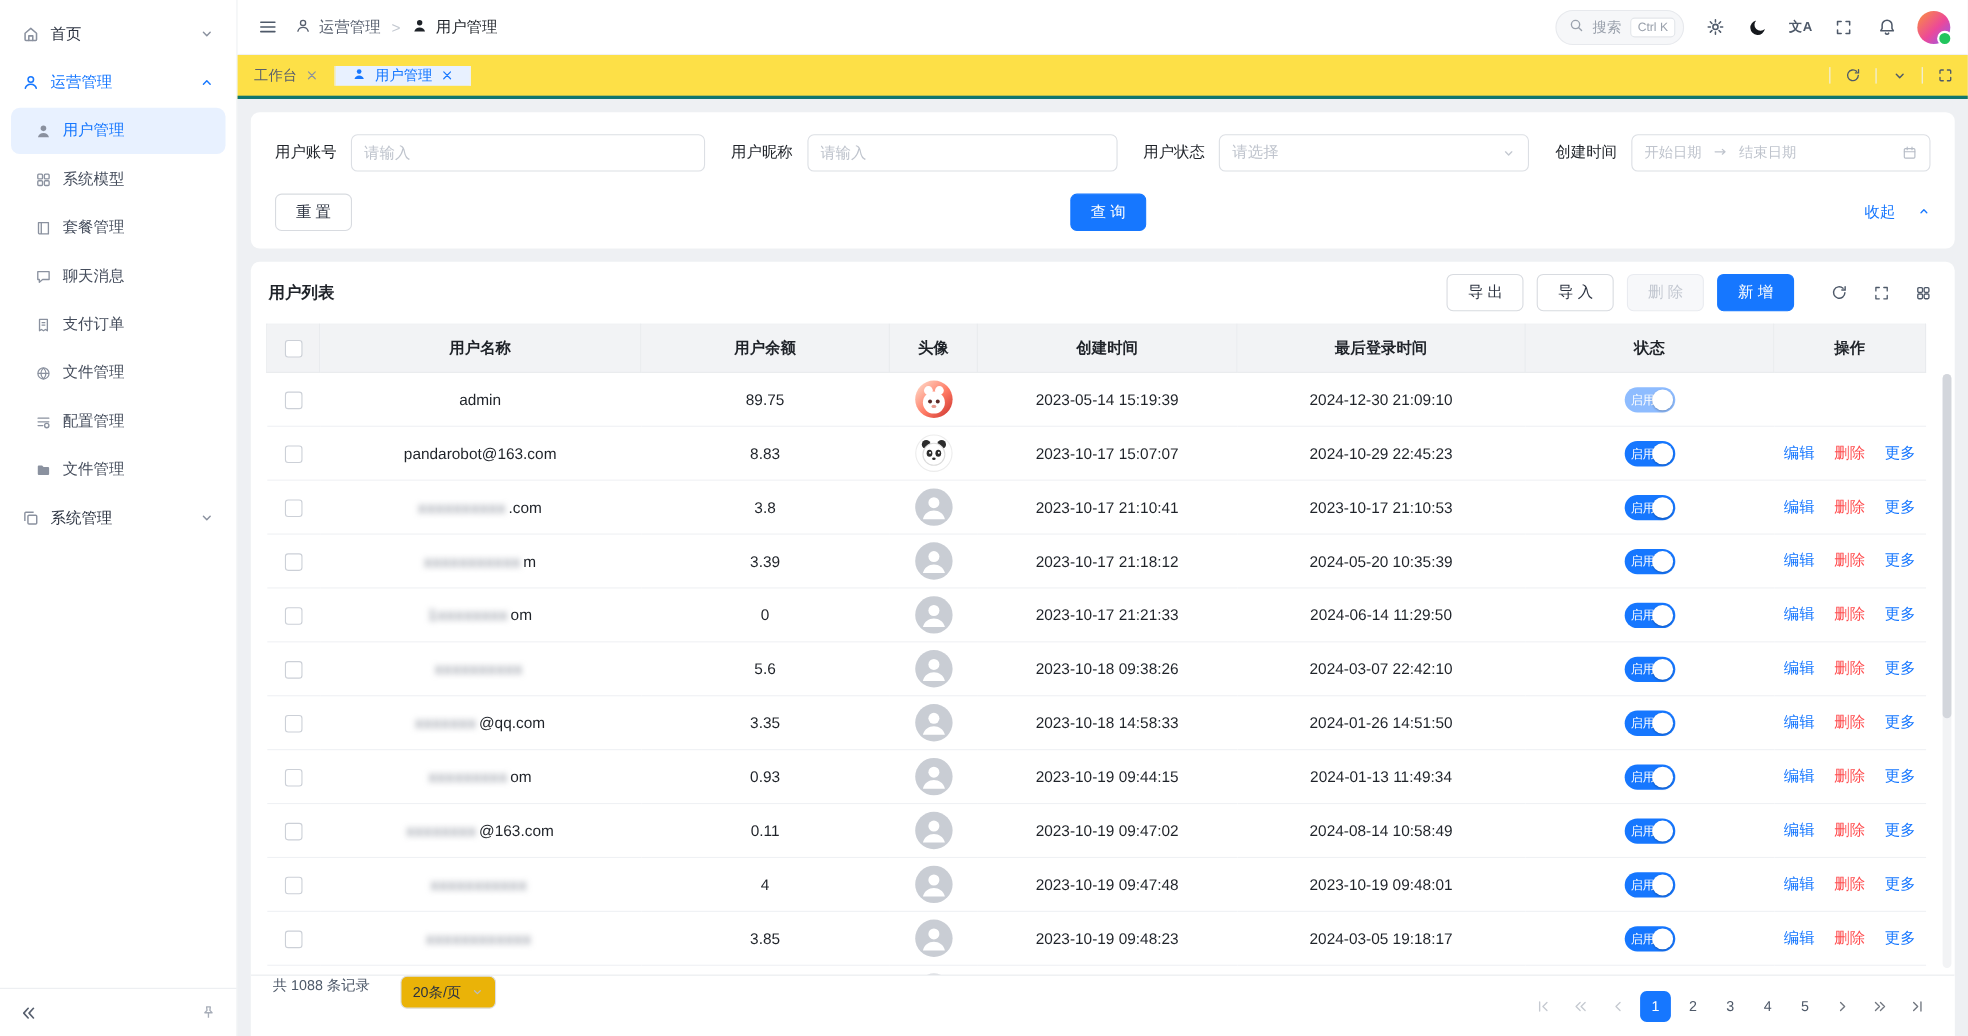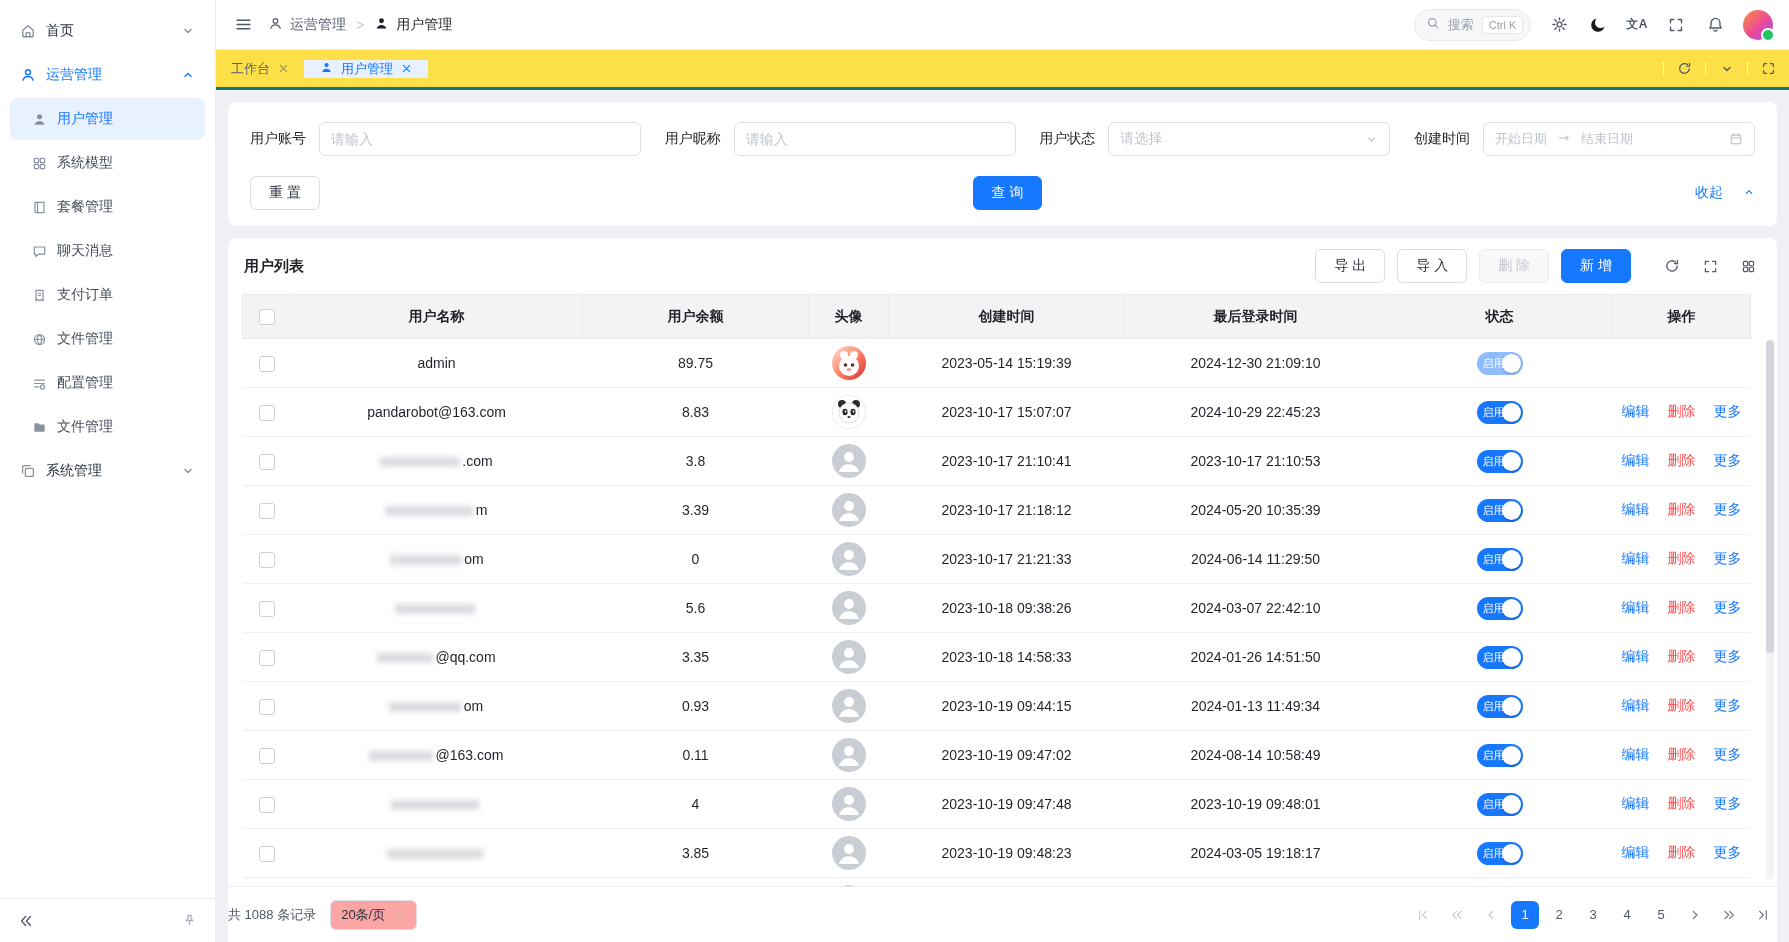--- a/index.html
+++ b/index.html
@@ -94,23 +94,23 @@
 .toggle{position:relative;width:46px;height:23px;border-radius:12px;background:#1677ff;display:inline-flex;align-items:center;cursor:pointer;vertical-align:middle}
 .toggle .t-label{color:#fff;font-size:11px;margin-left:6px}
 .toggle .knob{position:absolute;top:2px;right:2px;width:19px;height:19px;border-radius:50%;background:#fff;box-shadow:0 1px 2px rgba(0,0,0,.25)}
 .toggle.muted{background:#8ebcff}
 .rlink{color:#1677ff;font-size:14px;margin:0 7px;cursor:pointer;white-space:nowrap}
 .rlink.danger{color:#ff4d4f}
 .vscroll{position:absolute;top:46px;right:3px;bottom:6px;width:8px;border-radius:4px;background:#f2f3f5}
 .vscroll .thumb{position:absolute;top:0;left:0;right:0;height:58%;border-radius:4px;background:#d3d6dc;cursor:pointer}
 
 
-.card-foot{height:56px;border-top:1px solid #e9ebee;display:flex;align-items:center;padding:0 0;gap:14px;flex-shrink:0;background:#fff}
+.card-foot{height:56px;border-top:1px solid #e9ebee;display:flex;padding:0 20px;gap:28px;flex-shrink:0;background:#fff}
 .total{font-size:13px;color:#4e5969}
-.size-select{height:30px;border:1px solid #dcdfe4;border-radius:6px;display:flex;align-items:center;gap:9px;padding:0 10px;font-size:13px;color:#2b3240;cursor:pointer;background:#fca5a5}
+.size-select{height:30px;border:1px solid #dcdfe4;border-radius:6px;display:flex;align-items:center;gap:9px;padding:0 10px;font-size:13px;color:#2b3240;cursor:pointer;background:#eab308}
 .size-select .chev{color:#b6bcc6}
 .foot-spacer{flex:1}
 .pager{display:flex;align-items:center;gap:6px}
 .pg{min-width:28px;height:28px;border-radius:6px;display:inline-flex;align-items:center;justify-content:center;font-size:13px;color:#4e5969;cursor:pointer;padding:0 4px}
 .pg.icon{color:#70767f}
 .pg.disabled{color:#c6cad1;cursor:default}
 .pg.active{background:#1677ff;color:#fff}
 svg{flex-shrink:0}
 </style>
 </head>

